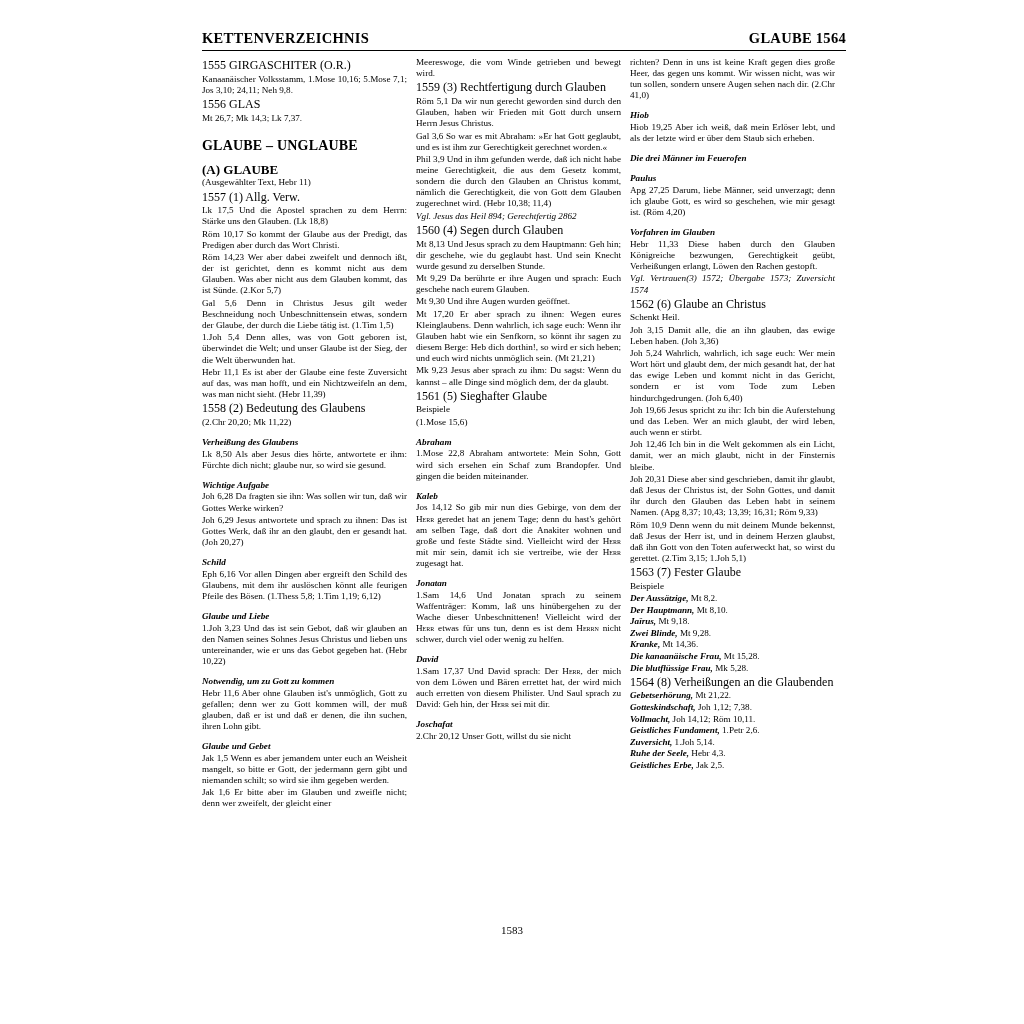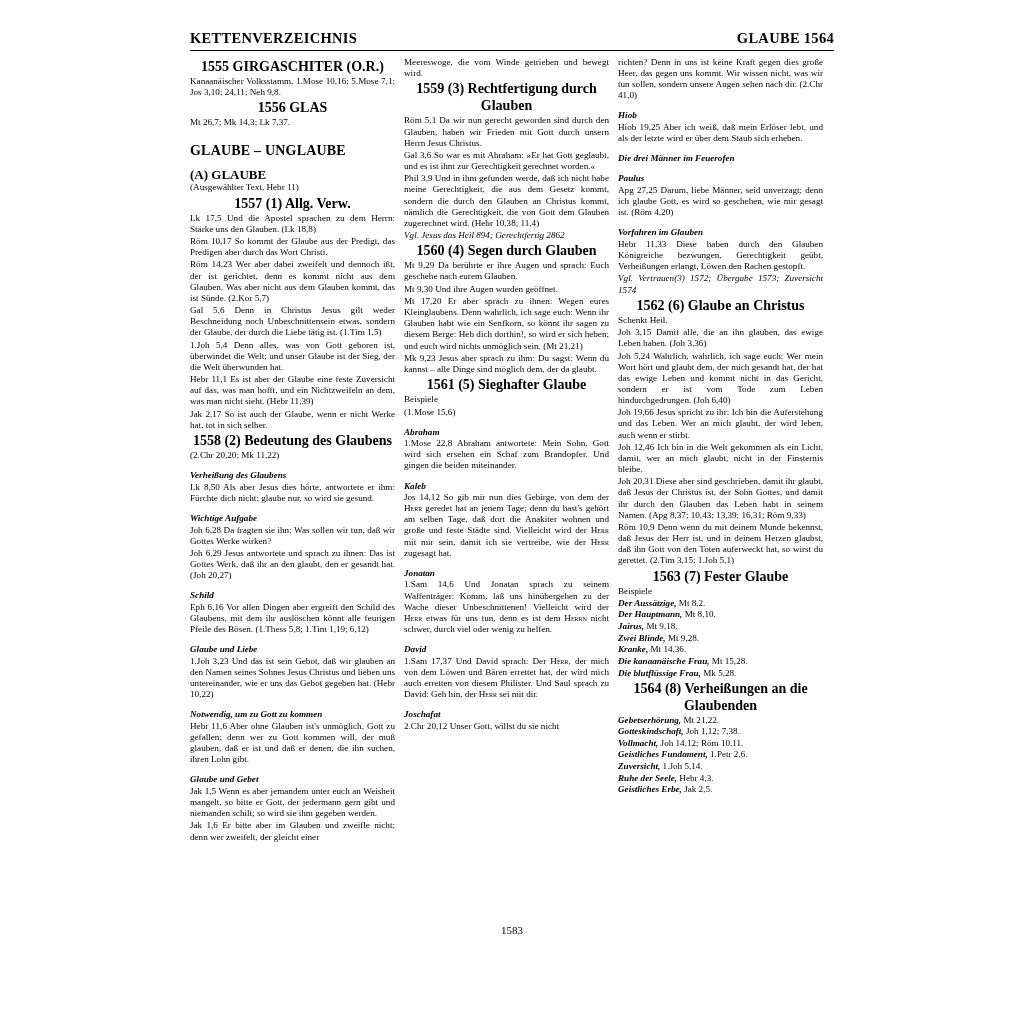--- a/index.html
+++ b/index.html
@@ -12,21 +12,21 @@
     height: 1024px;
     font-family: "Liberation Serif", serif;
     color: #000;
     overflow: hidden;
   }
   .page {
     position: relative;
     width: 1024px;
     height: 960px;
     box-sizing: border-box;
-    padding: 30px 0 0 0;
+    padding: 30px 0 0 12px;
   }
   .running-head {
     display: flex;
     justify-content: space-between;
     align-items: baseline;
     margin: 0 190px 0 190px;
     width: 644px;
     font-family: "Liberation Serif", serif;
     font-weight: bold;
     font-size: 14.5px;
@@ -56,24 +56,24 @@
     -webkit-hyphens: auto;
     hyphens: auto;
   }
   .col:last-child { padding-right: 0; }
   p {
     margin: 0;
     padding: 0;
   }
   .p { margin-bottom: 1.2px; }
   .entry-head {
-    text-align: center;
-    font-weight: bold;
+    text-align: left;
+    font-weight: normal;
     margin: 1px 0 1px 0;
-    font-size: 14px;
+    font-size: 12px;
   }
   .sec-head {
     font-weight: bold;
     font-size: 14px;
     margin: 13px 0 8px 0;
     letter-spacing: 0.2px;
   }
   .sub-head {
     font-weight: bold;
     margin: 7px 0 0 0;
@@ -125,21 +125,20 @@
         <div class="sec-head">GLAUBE – UNGLAUBE</div>
         <div class="sub-head">(A) GLAUBE</div>
         <p class="p">(Ausgewählter Text, Hebr 11)</p>
         <div class="entry-head">1557   (1) Allg. Verw.</div>
         <p class="p">Lk 17,5 Und die Apostel sprachen zu dem Herrn: Stärke uns den Glauben. (Lk 18,8)</p>
         <p class="p">Röm 10,17 So kommt der Glaube aus der Predigt, das Predigen aber durch das Wort Christi.</p>
         <p class="p">Röm 14,23 Wer aber dabei zweifelt und dennoch ißt, der ist gerichtet, denn es kommt nicht aus dem Glauben. Was aber nicht aus dem Glauben kommt, das ist Sünde. (2.Kor 5,7)</p>
         <p class="p">Gal 5,6 Denn in Christus Jesus gilt weder Beschneidung noch Unbeschnittensein etwas, sondern der Glaube, der durch die Liebe tätig ist. (1.Tim 1,5)</p>
         <p class="p">1.Joh 5,4 Denn alles, was von Gott geboren ist, überwindet die Welt; und unser Glaube ist der Sieg, der die Welt überwunden hat.</p>
         <p class="p">Hebr 11,1 Es ist aber der Glaube eine feste Zuversicht auf das, was man hofft, und ein Nichtzweifeln an dem, was man nicht sieht. (Hebr 11,39)</p>
-        <p class="p">Jak 2,17 So ist auch der Glaube, wenn er nicht Werke hat, tot in sich selber.</p>
         <div class="entry-head">1558   (2) Bedeutung des Glaubens</div>
         <p class="p">(2.Chr 20,20; Mk 11,22)</p>
         <div class="ital-head">Verheißung des Glaubens</div>
         <p class="p">Lk 8,50 Als aber Jesus dies hörte, antwortete er ihm: Fürchte dich nicht; glaube nur, so wird sie gesund.</p>
         <div class="ital-head">Wichtige Aufgabe</div>
         <p class="p">Joh 6,28 Da fragten sie ihn: Was sollen wir tun, daß wir Gottes Werke wirken?</p>
         <p class="p">Joh 6,29 Jesus antwortete und sprach zu ihnen: Das ist Gottes Werk, daß ihr an den glaubt, den er gesandt hat. (Joh 20,27)</p>
         <div class="ital-head">Schild</div>
         <p class="p">Eph 6,16 Vor allen Dingen aber ergreift den Schild des Glaubens, mit dem ihr auslöschen könnt alle feurigen Pfeile des Bösen. (1.Thess 5,8; 1.Tim 1,19; 6,12)</p>
         <div class="ital-head">Glaube und Liebe</div>
@@ -151,20 +150,21 @@
         <p class="p">Jak 1,6 Er bitte aber im Glauben und zweifle nicht; denn wer zweifelt, der gleicht einer</p>
       </div>
     <div class="col">
         <p class="p">Meereswoge, die vom Winde getrieben und bewegt wird.</p>
         <div class="entry-head">1559   (3) Rechtfertigung durch Glauben</div>
         <p class="p">Röm 5,1 Da wir nun gerecht geworden sind durch den Glauben, haben wir Frieden mit Gott durch unsern Herrn Jesus Christus.</p>
         <p class="p">Gal 3,6 So war es mit Abraham: »Er hat Gott geglaubt, und es ist ihm zur Gerechtigkeit gerechnet worden.«</p>
         <p class="p">Phil 3,9 Und in ihm gefunden werde, daß ich nicht habe meine Gerechtigkeit, die aus dem Gesetz kommt, sondern die durch den Glauben an Christus kommt, nämlich die Gerechtigkeit, die von Gott dem Glauben zugerechnet wird. (Hebr 10,38; 11,4)</p>
         <p class="p ital">Vgl. Jesus das Heil 894; Gerechtfertig 2862</p>
         <div class="entry-head">1560   (4) Segen durch Glauben</div>
+        <p class="p">Mt 8,13 Und Jesus sprach zu dem Hauptmann: Geh hin; dir geschehe, wie du geglaubt hast. Und sein Knecht wurde gesund zu derselben Stunde.</p>
         <p class="p">Mt 9,29 Da berührte er ihre Augen und sprach: Euch geschehe nach eurem Glauben.</p>
         <p class="p">Mt 9,30 Und ihre Augen wurden geöffnet.</p>
         <p class="p">Mt 17,20 Er aber sprach zu ihnen: Wegen eures Kleinglaubens. Denn wahrlich, ich sage euch: Wenn ihr Glauben habt wie ein Senfkorn, so könnt ihr sagen zu diesem Berge: Heb dich dorthin!, so wird er sich heben; und euch wird nichts unmöglich sein. (Mt 21,21)</p>
         <p class="p">Mk 9,23 Jesus aber sprach zu ihm: Du sagst: Wenn du kannst – alle Dinge sind möglich dem, der da glaubt.</p>
         <div class="entry-head">1561   (5) Sieghafter Glaube</div>
         <p class="p">Beispiele</p>
         <p class="p">(1.Mose 15,6)</p>
         <div class="ital-head">Abraham</div>
         <p class="p">1.Mose 22,8 Abraham antwortete: Mein Sohn, Gott wird sich ersehen ein Schaf zum Brandopfer. Und gingen die beiden miteinander.</p>
         <div class="ital-head">Kaleb</div>

